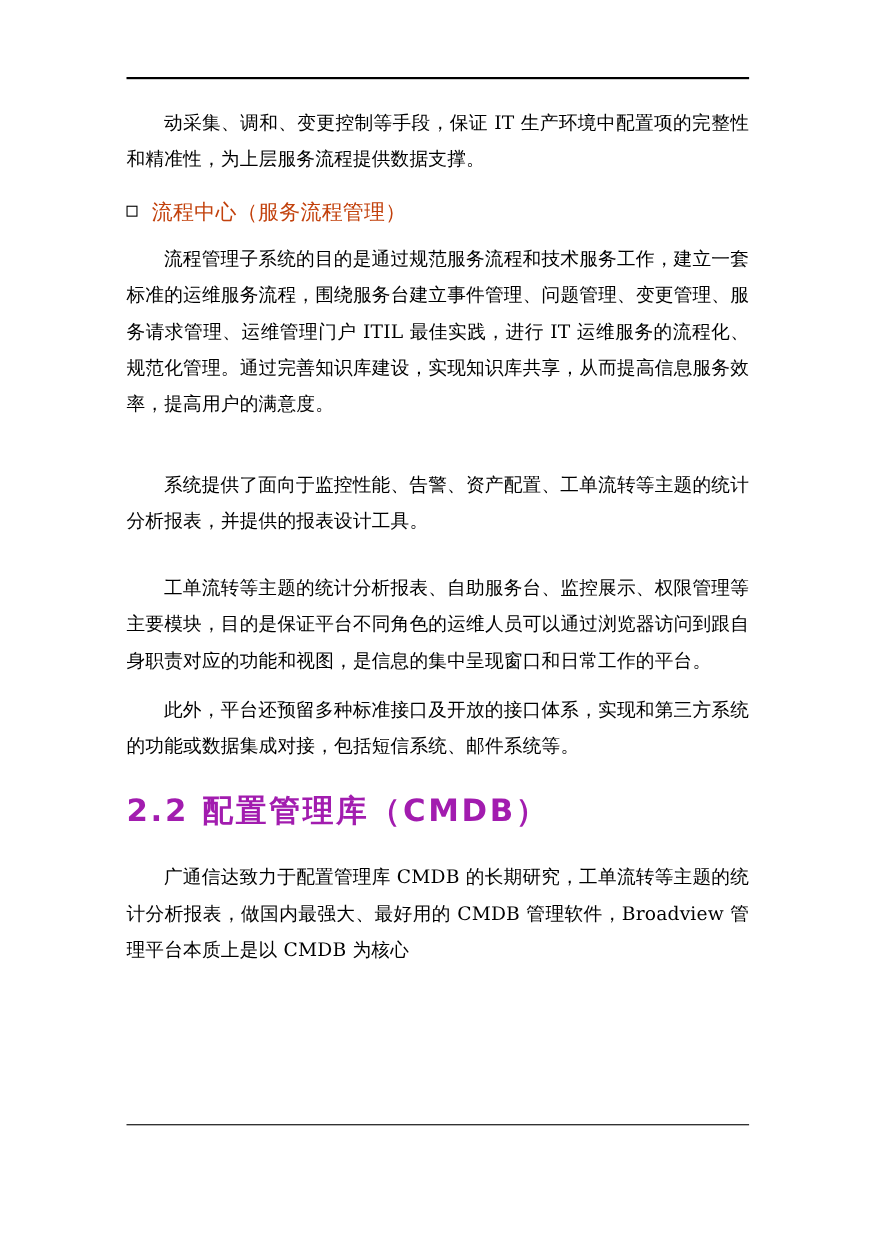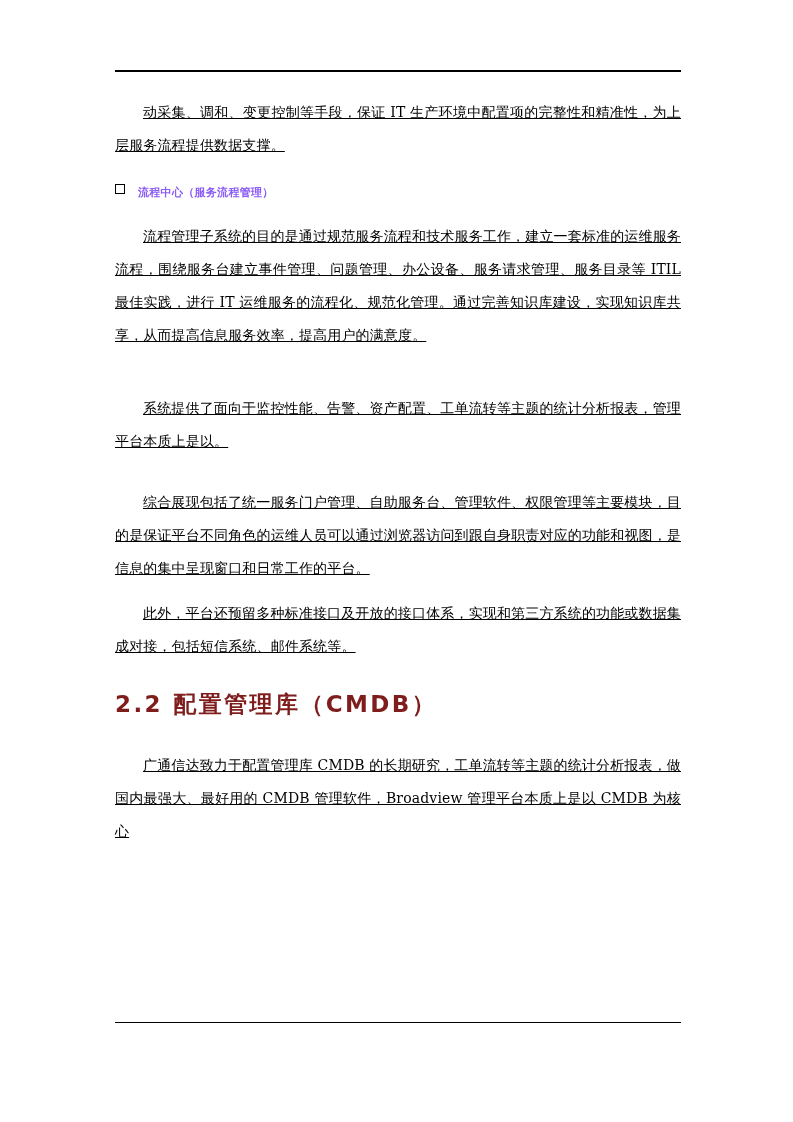--- a/index.html
+++ b/index.html
@@ -48,68 +48,67 @@
   .content {
     position: absolute;
     left: 115px;
     top: 96px;
     width: 566px;
   }
 
   
   p.body {
     margin: 0 0 0 0;
-    font-size: 14px;
+    font-size: 17px;
     line-height: 33px;
     text-align: justify;
     text-justify: inter-ideograph;
     text-indent: 2em;
     font-family: "DejaVu Serif", "Liberation Serif", serif;
     letter-spacing: 0.15px;
     word-break: break-all;
-    text-decoration: underline;
   }
 
   
   .gap-sm { height: 12px; }
   .gap-md { height: 16px; }
   .gap-lg { height: 24px; }
 
   
   .bullet-heading {
     display: flex;
     align-items: baseline;
     font-family: "DejaVu Sans", "Liberation Sans", sans-serif;
-    font-weight: bold;
-    font-size: 11px;
+    font-weight: normal;
+    font-size: 19px;
     line-height: 30px;
-    color: #8b5cf6;
+    color: #c2410c;
     letter-spacing: 0.3px;
   }
   .bullet-heading .marker {
     width: 10px;
     height: 10px;
     border: 1.6px solid #000000;
     box-sizing: border-box;
     display: inline-block;
     margin-right: 13px;
     position: relative;
     top: -2px;
     flex: 0 0 auto;
   }
 
   
   h2.section-heading {
     margin: 0;
     font-family: "DejaVu Sans", "Liberation Sans", sans-serif;
     font-weight: bold;
-    font-size: 23px;
+    font-size: 28px;
     line-height: 34px;
     letter-spacing: 2.4px;
-    color: #7f1d1d;
+    color: #a21caf;
   }
 </style>
 </head>
 <body>
 
 <div class="page">
 
   <div class="header-rule"></div>
 
   <div class="content">
@@ -118,38 +117,38 @@
 
     <div class="gap-md"></div>
 
     <div class="bullet-heading">
       <span class="marker"></span>
       <span>流程中心（服务流程管理）</span>
     </div>
 
     <div class="gap-sm"></div>
 
-    <p class="body">流程管理子系统的目的是通过规范服务流程和技术服务工作，建立一套标准的运维服务流程，围绕服务台建立事件管理、问题管理、办公设备、服务请求管理、服务目录等 ITIL 最佳实践，进行 IT 运维服务的流程化、规范化管理。通过完善知识库建设，实现知识库共享，从而提高信息服务效率，提高用户的满意度。</p>
+    <p class="body">流程管理子系统的目的是通过规范服务流程和技术服务工作，建立一套标准的运维服务流程，围绕服务台建立事件管理、问题管理、变更管理、服务请求管理、运维管理门户 ITIL 最佳实践，进行 IT 运维服务的流程化、规范化管理。通过完善知识库建设，实现知识库共享，从而提高信息服务效率，提高用户的满意度。</p>
 
     <div class="gap-sm"></div>
 
 
     <div class="gap-md"></div>
 
 
     <div class="gap-sm"></div>
 
-    <p class="body">系统提供了面向于监控性能、告警、资产配置、工单流转等主题的统计分析报表，管理平台本质上是以。</p>
+    <p class="body">系统提供了面向于监控性能、告警、资产配置、工单流转等主题的统计分析报表，并提供的报表设计工具。</p>
 
     <div class="gap-md"></div>
 
 
     <div class="gap-sm"></div>
 
-    <p class="body">综合展现包括了统一服务门户管理、自助服务台、管理软件、权限管理等主要模块，目的是保证平台不同角色的运维人员可以通过浏览器访问到跟自身职责对应的功能和视图，是信息的集中呈现窗口和日常工作的平台。</p>
+    <p class="body">工单流转等主题的统计分析报表、自助服务台、监控展示、权限管理等主要模块，目的是保证平台不同角色的运维人员可以通过浏览器访问到跟自身职责对应的功能和视图，是信息的集中呈现窗口和日常工作的平台。</p>
 
     <div class="gap-sm"></div>
 
     <p class="body">此外，平台还预留多种标准接口及开放的接口体系，实现和第三方系统的功能或数据集成对接，包括短信系统、邮件系统等。</p>
 
     <div class="gap-lg"></div>
 
     <h2 class="section-heading">2.2 配置管理库（CMDB）</h2>
 
     <div class="gap-md"></div>

